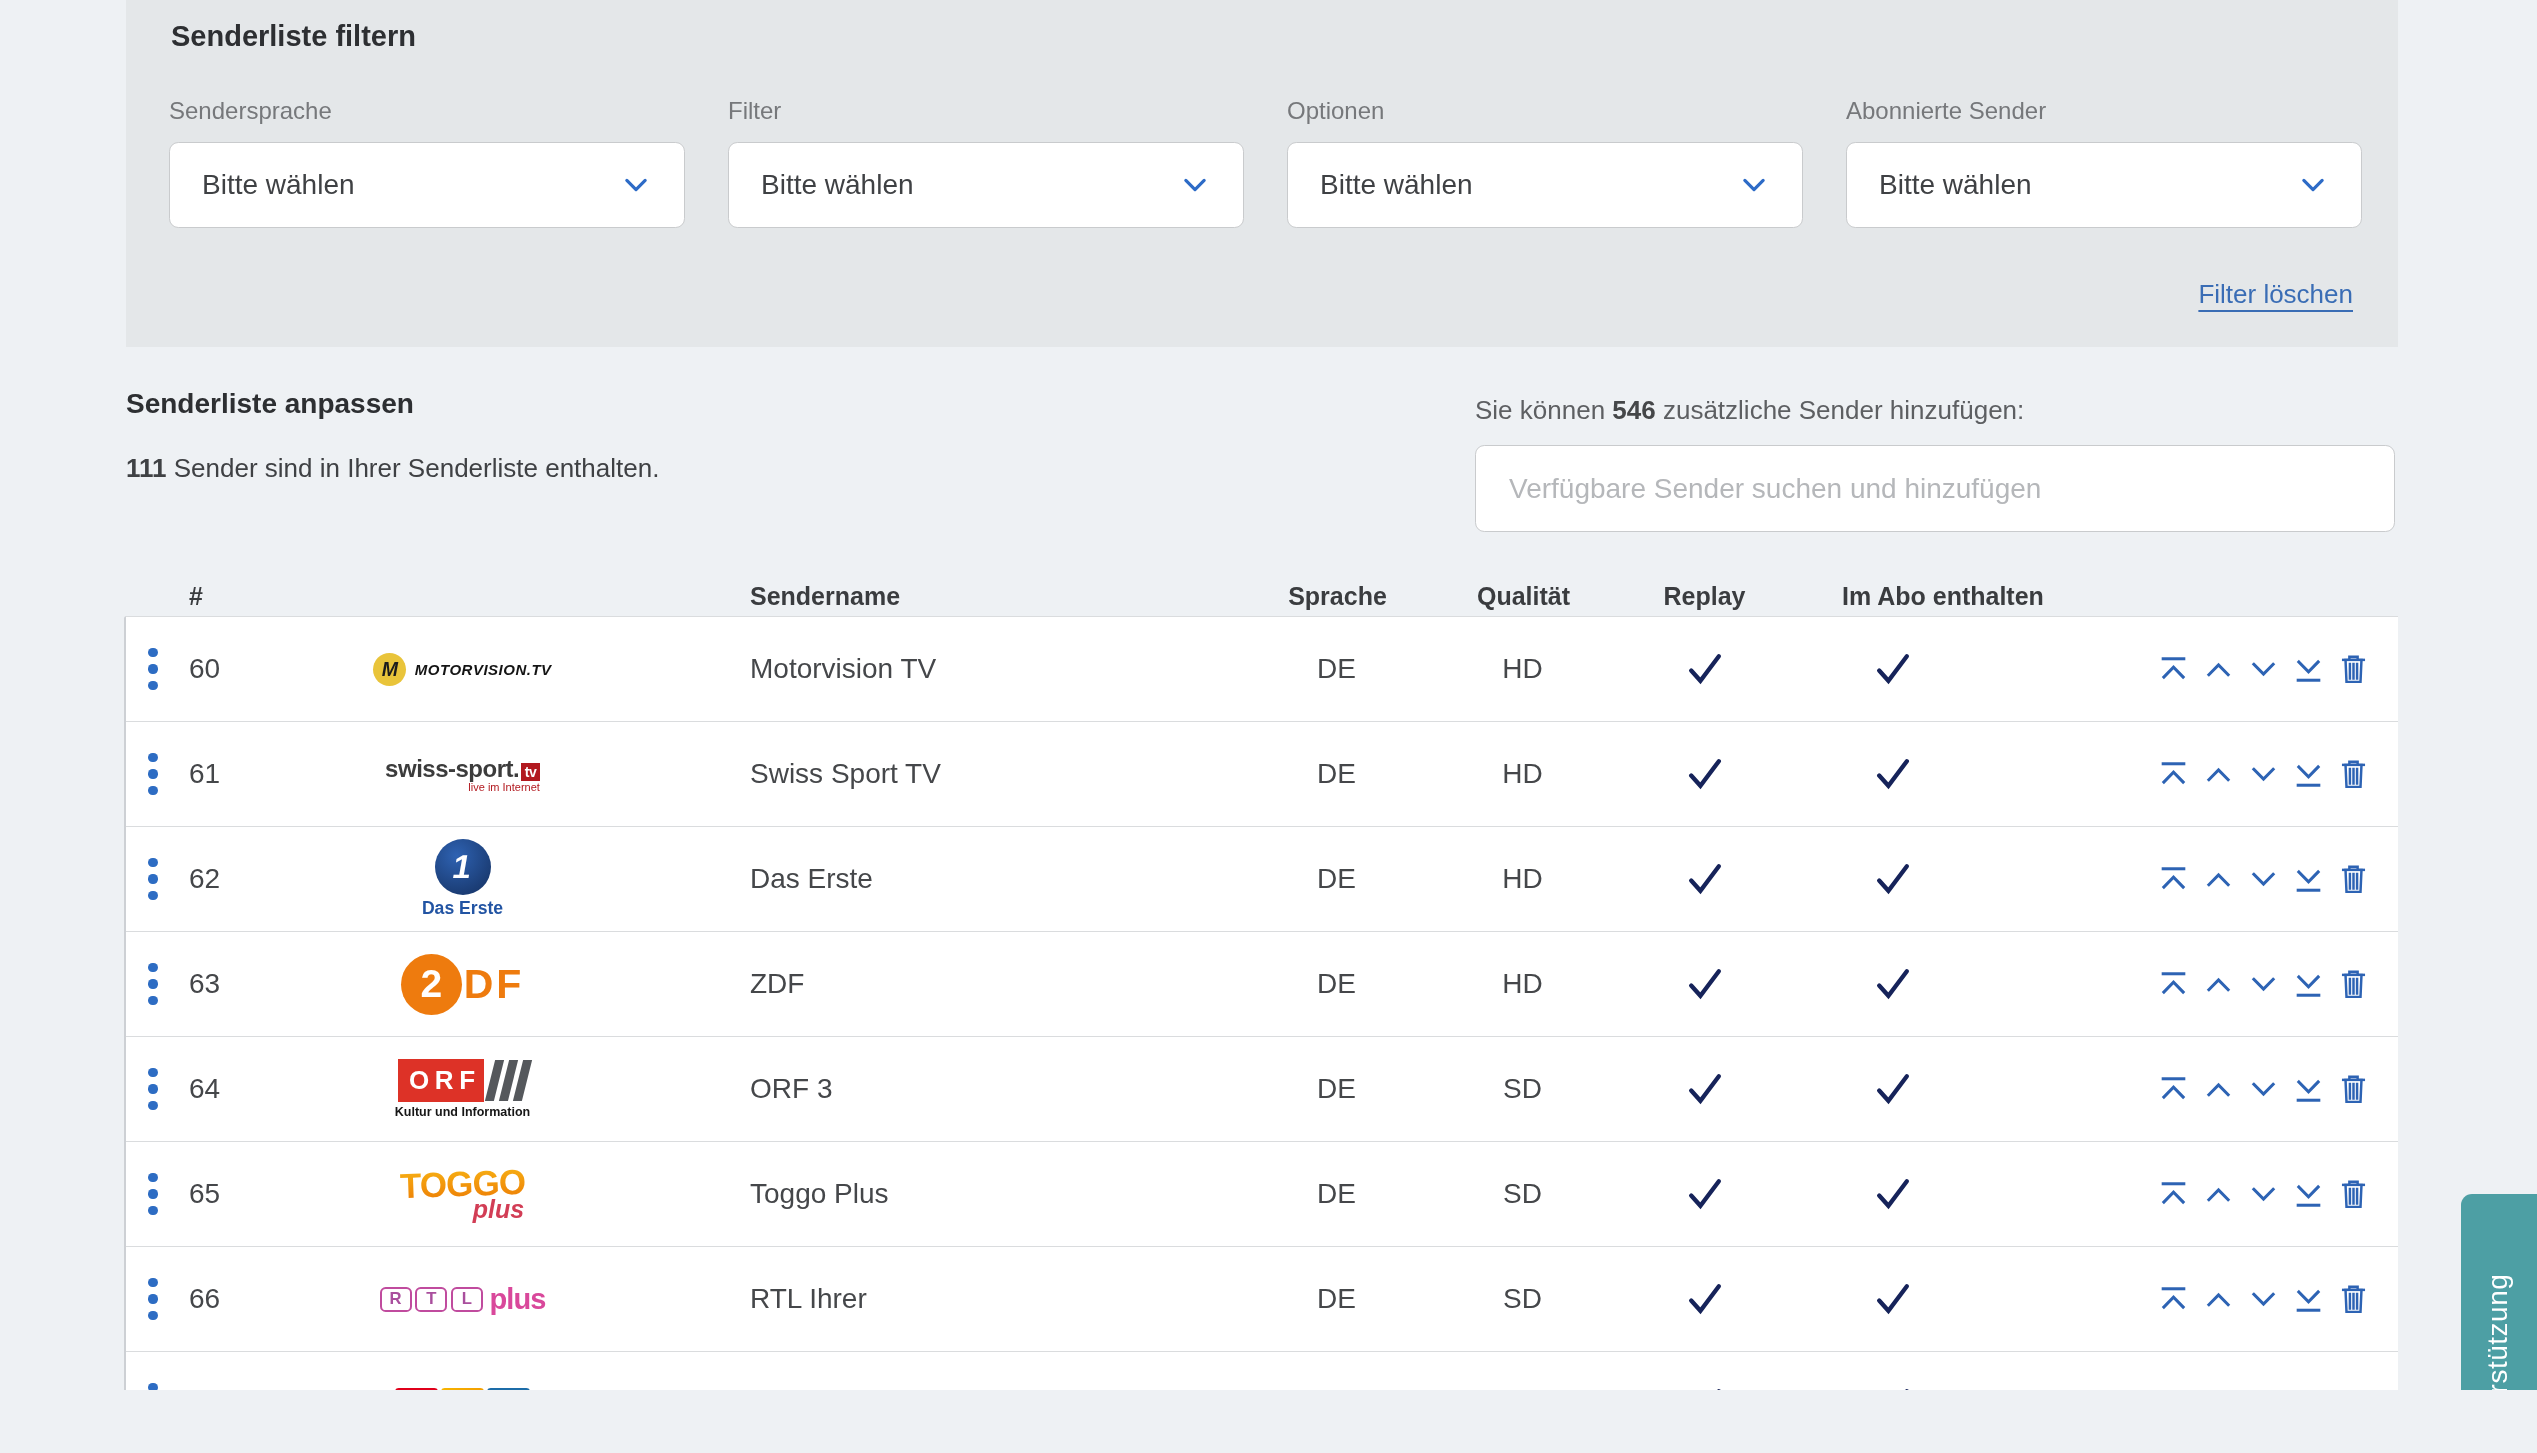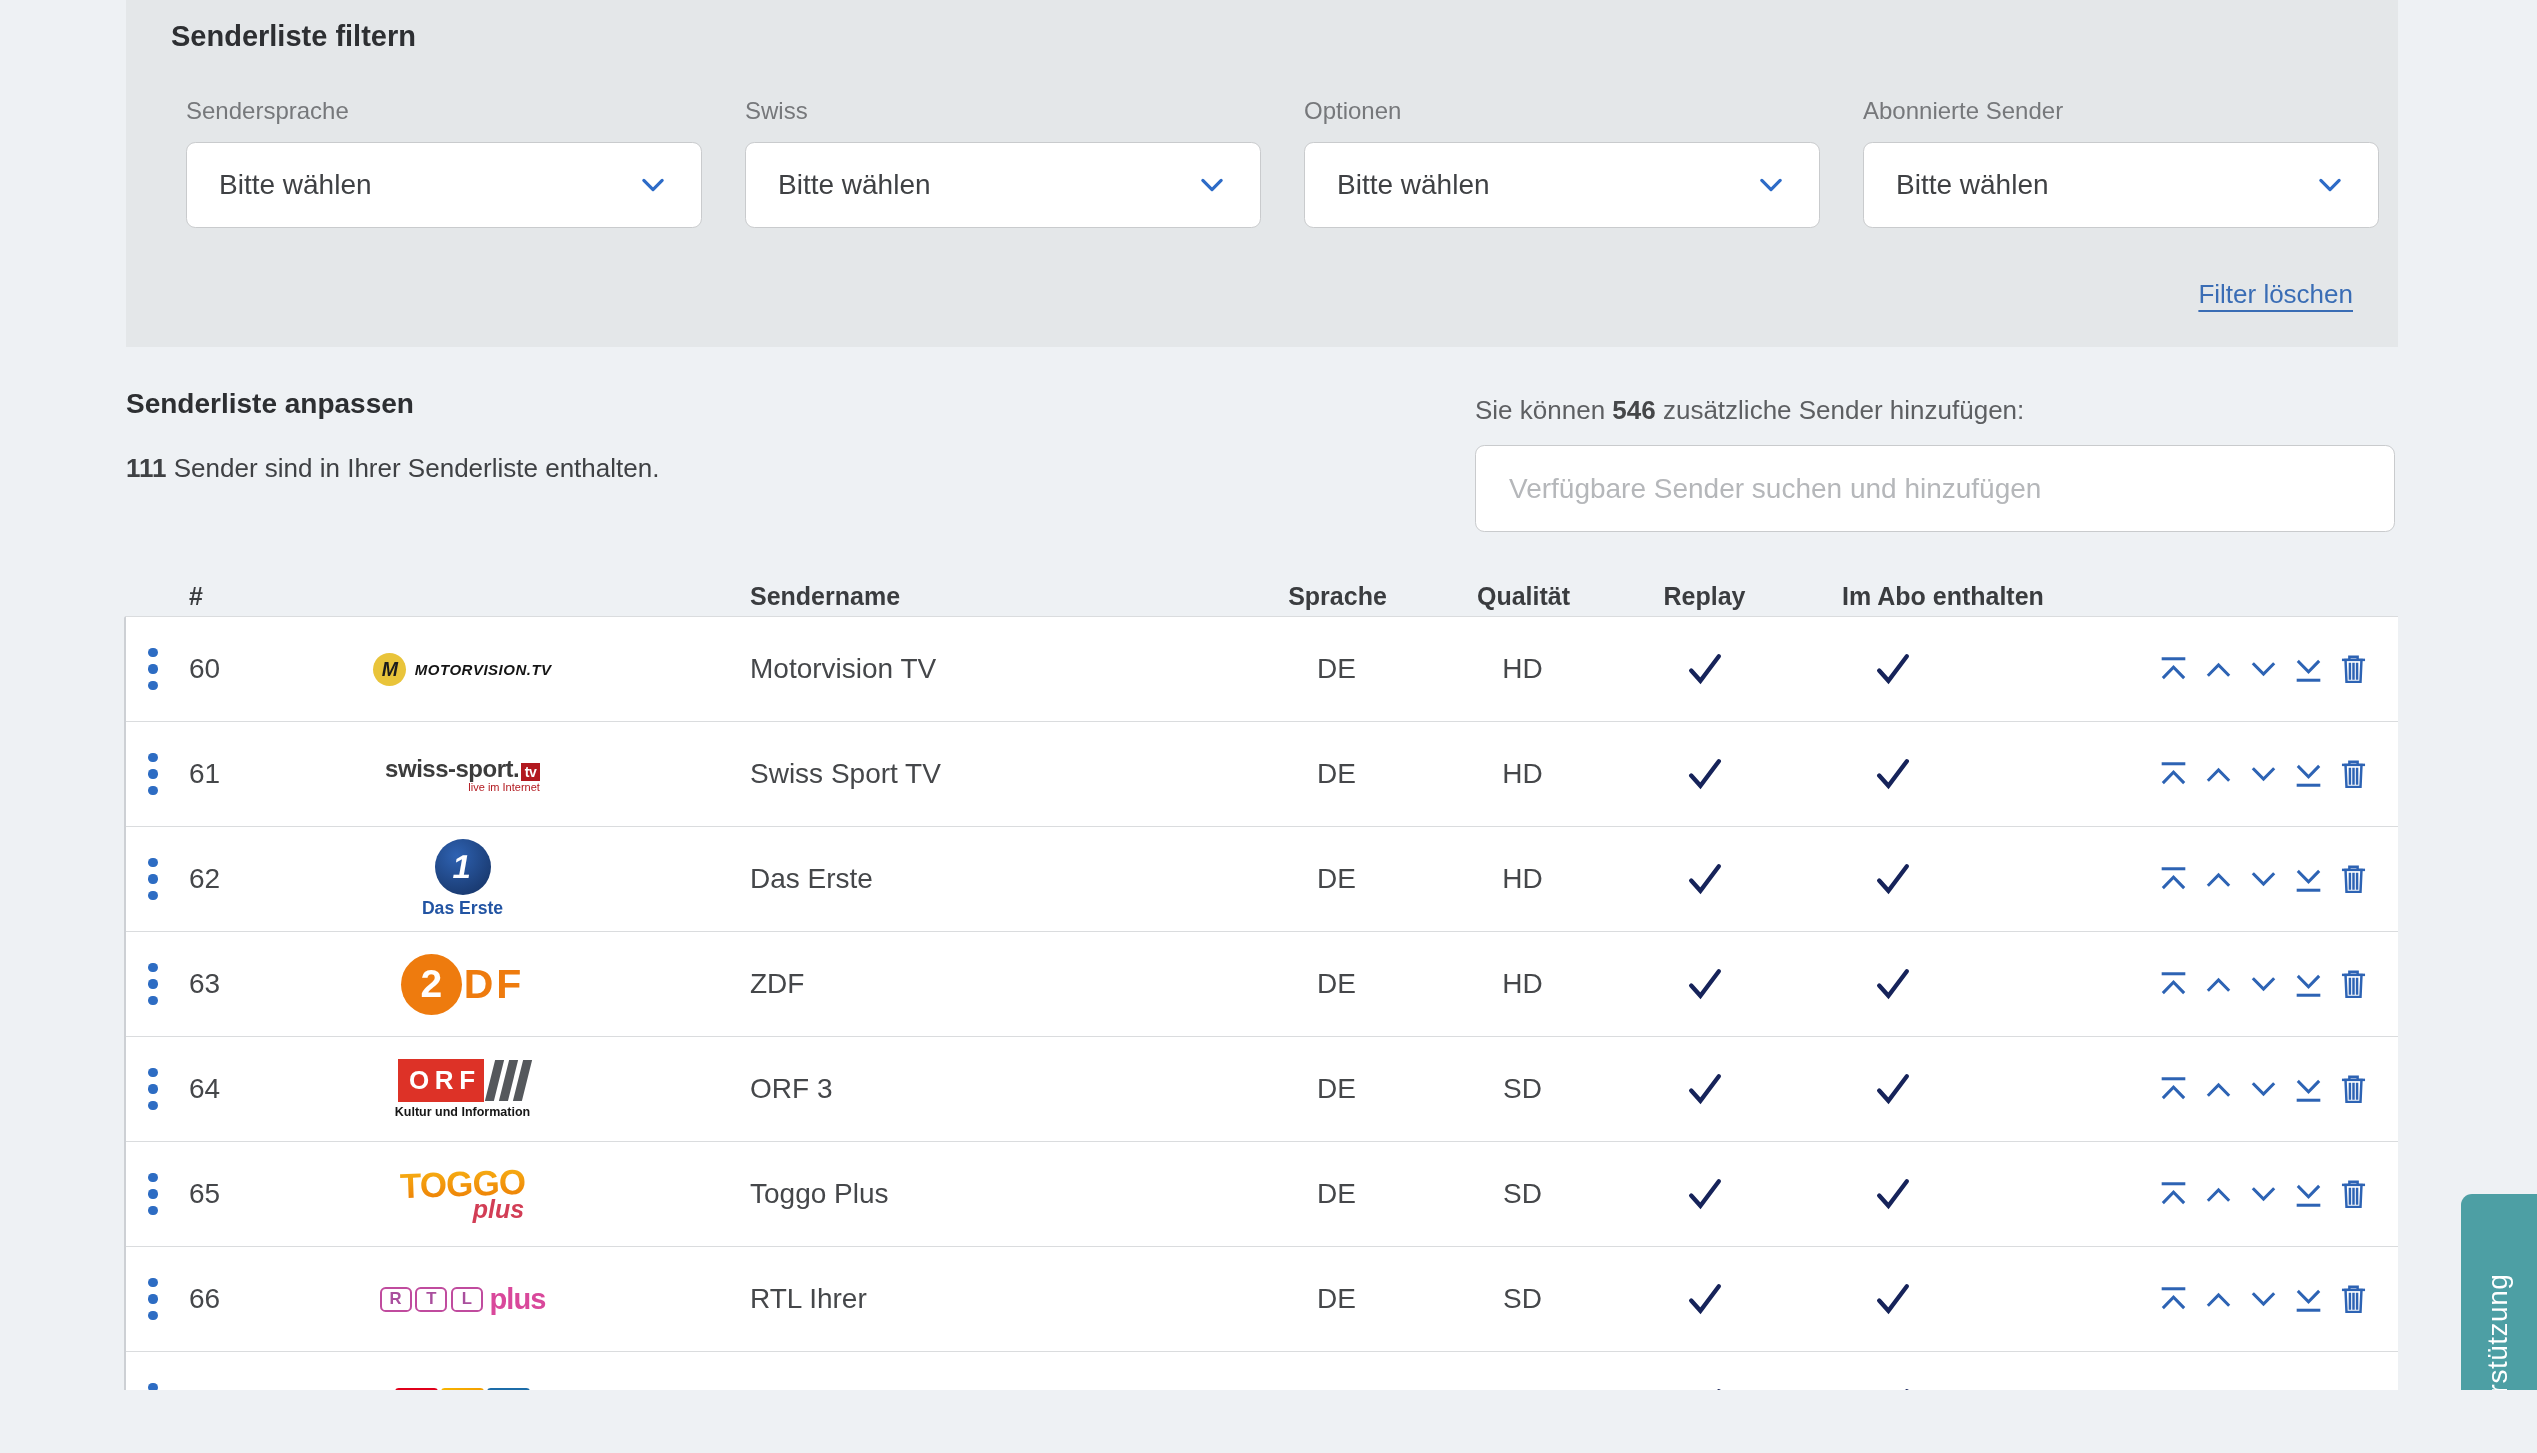--- a/index.html
+++ b/index.html
@@ -1,21 +1,21 @@
 <!DOCTYPE html>
 <html style="font-size:15px"><head>
 <meta charset="utf-8">
 <style>
   html,body{margin:0;padding:0;background:#eef1f4;font-family:"Liberation Sans","DejaVu Sans",sans-serif;}
   .canvas{position:relative;width:2538px;height:1390px;overflow:hidden;background:#eef1f4;}
 
   
   .filter-panel{position:absolute;left:126px;top:0;width:2272px;height:347px;background:#e4e7e9;}
   .filter-panel h2{position:absolute;left:45px;top:20.4px;margin:0;font-size:29px;font-weight:700;color:#2d2f32;}
-  .filters{position:absolute;left:60px;top:97px;display:flex;gap:43px;}
+  .filters{position:absolute;left:43px;top:97px;display:flex;gap:43px;}
   .filter-group{width:516px;position:relative;}
   .filter-group label{display:block;font-size:24px;color:#76787b;margin-bottom:16.7px;}
   .select{height:86px;background:#fff;border:1.9px solid #c9cbcd;border-radius:9.3px;display:flex;align-items:center;padding:0 32px;box-sizing:border-box;cursor:pointer;gap:41px;}
   .select .val{font-size:28px;color:#3f4144;flex:1;}
   .select svg{width:32px;height:32px;fill:none;stroke:#2d6bc7;stroke-width:2.8;stroke-linecap:round;stroke-linejoin:round;}
   .clear{position:absolute;right:45px;top:279px;font-size:26px;color:#3a6db5;text-decoration:underline;text-underline-offset:6.5px;cursor:pointer;}
 
   
   .sec-title{position:absolute;left:126px;top:388px;margin:0;font-size:28px;font-weight:700;color:#2d2f32;}
   .count-line{position:absolute;left:126px;top:453px;margin:0;font-size:26px;color:#3f4144;}
@@ -112,21 +112,21 @@
       <div class="filter-group">
         <label>Sendersprache</label>
         <div class="select">
           <span class="val">Bitte wählen</span>
           <svg viewBox="0 0 28 28">
               <path d="M6 10l8 8 8-8"></path>
             </svg>
         </div>
       </div>
       <div class="filter-group">
-        <label>Swiss</label>
+        <label>Filter</label>
         <div class="select">
           <span class="val">Bitte wählen</span>
           <svg viewBox="0 0 28 28">
               <path d="M6 10l8 8 8-8"></path>
             </svg>
         </div>
       </div>
       <div class="filter-group">
         <label>Optionen</label>
         <div class="select">

